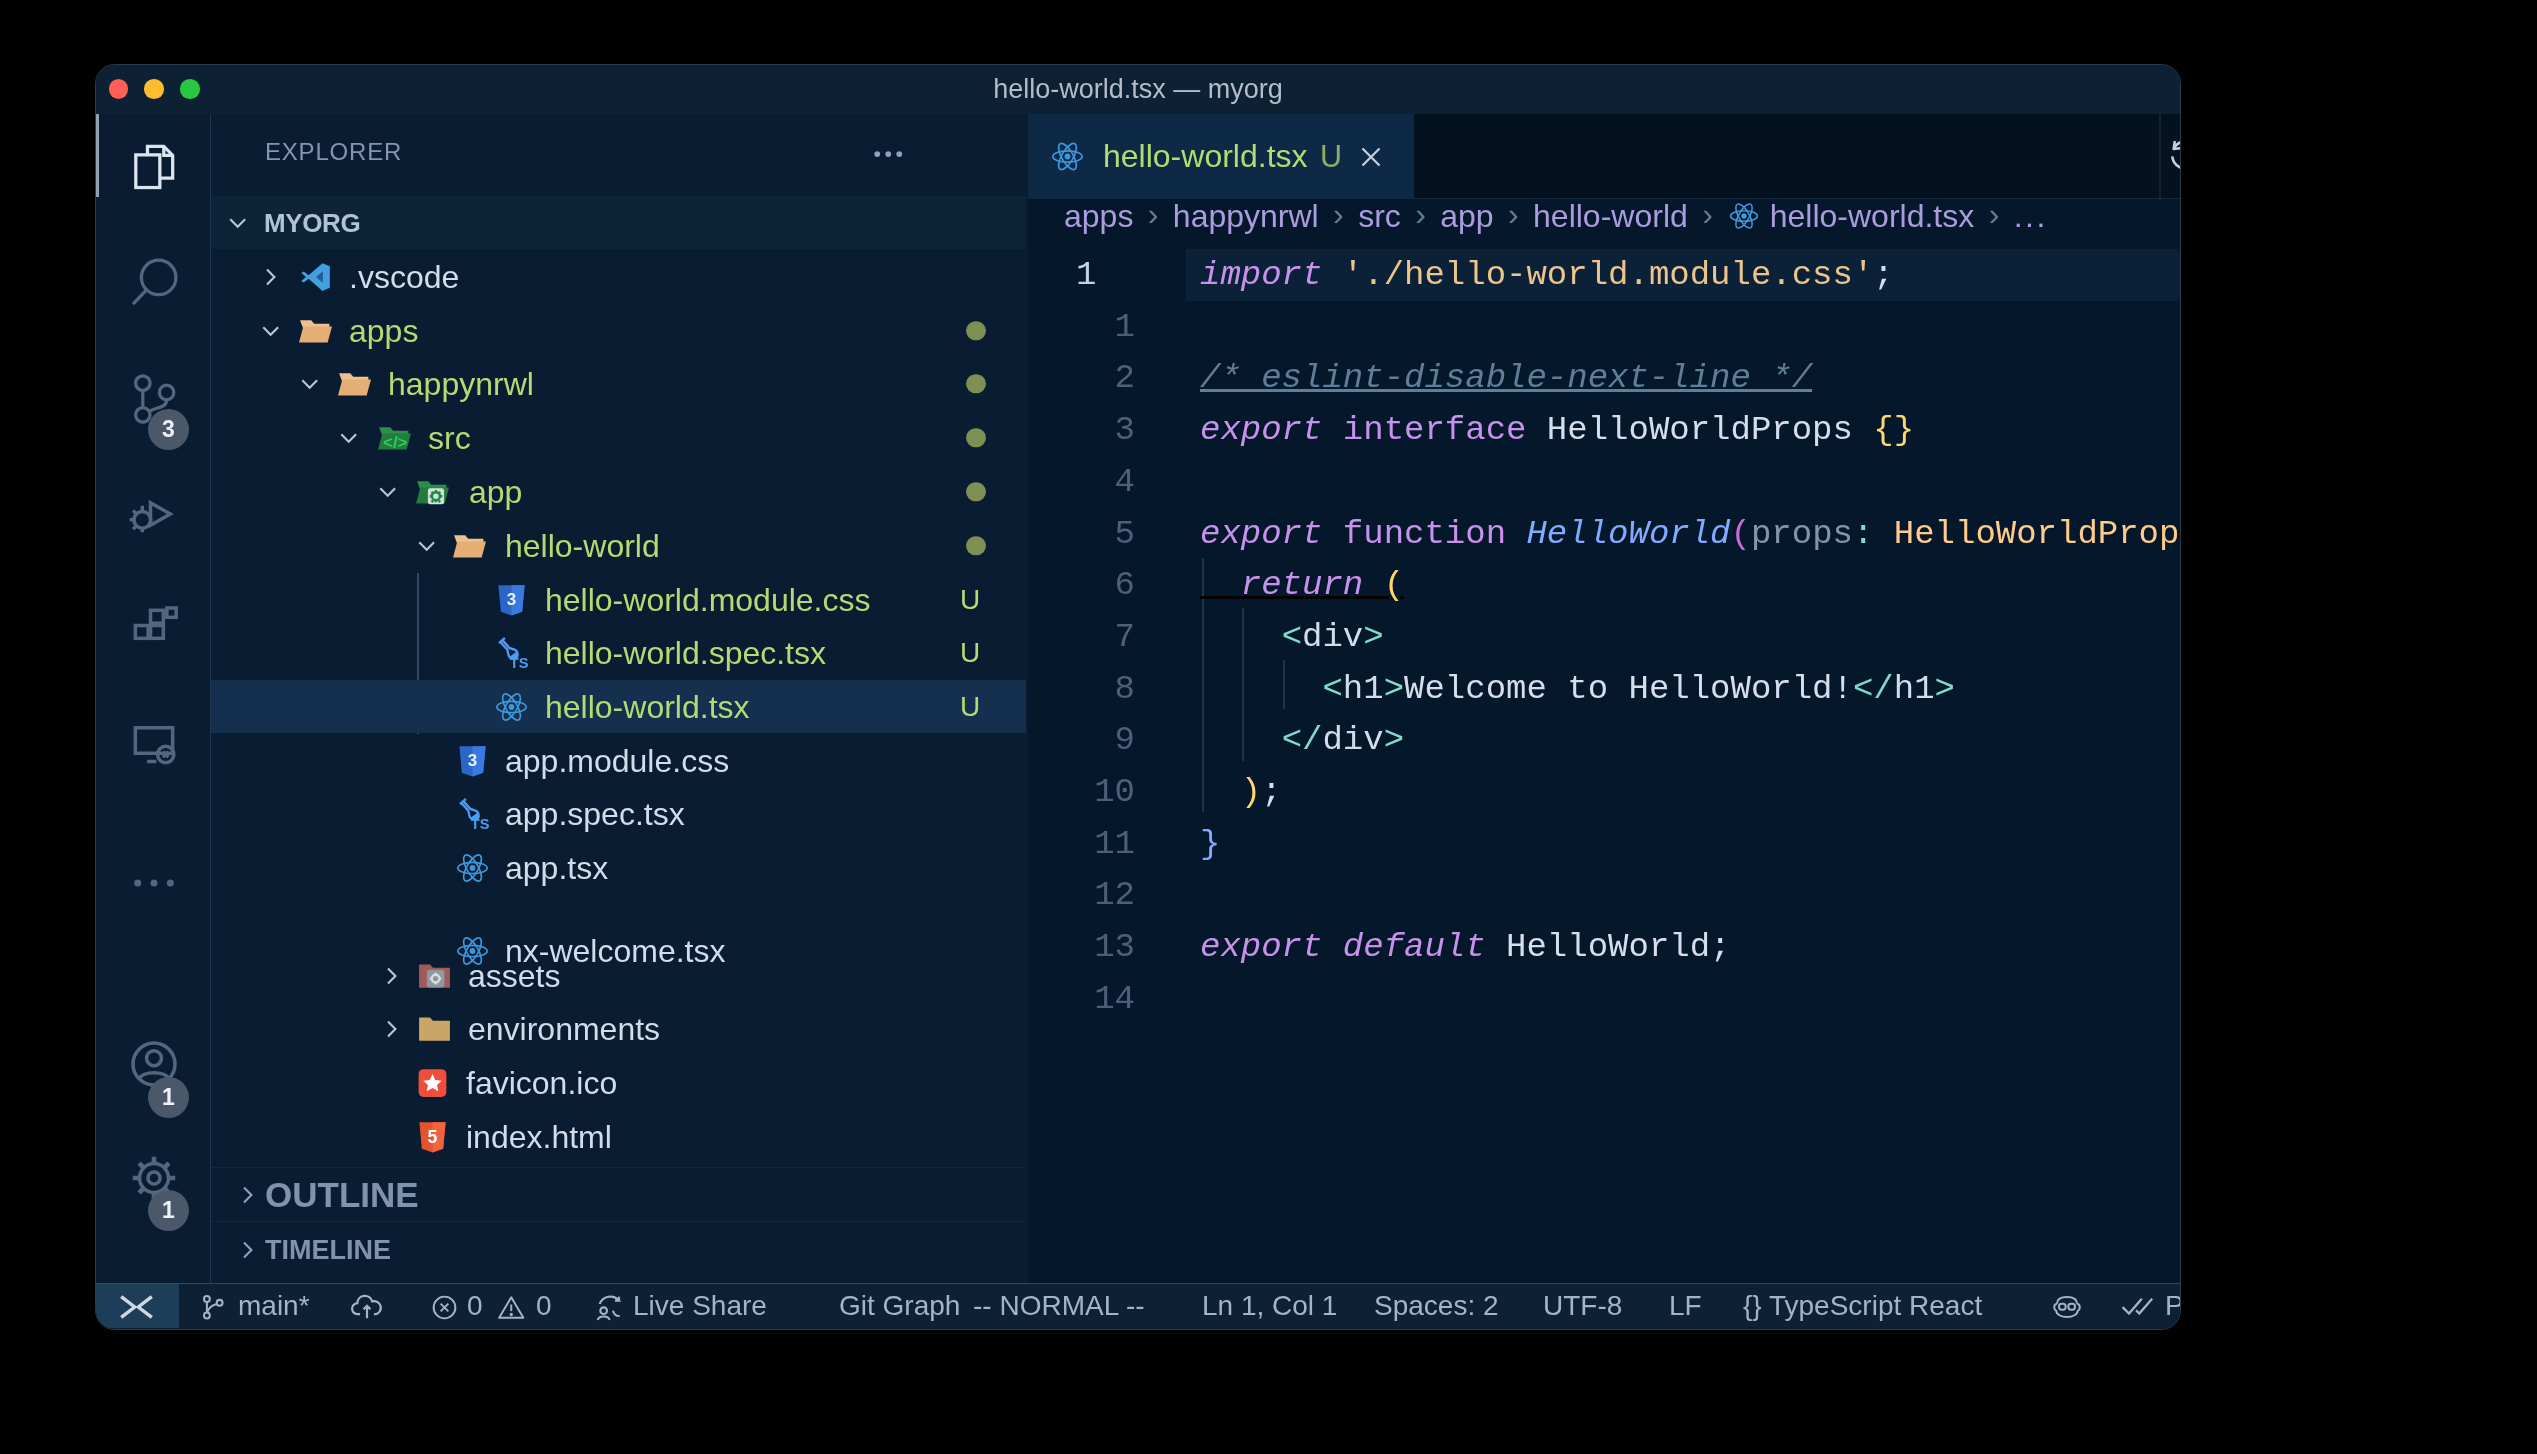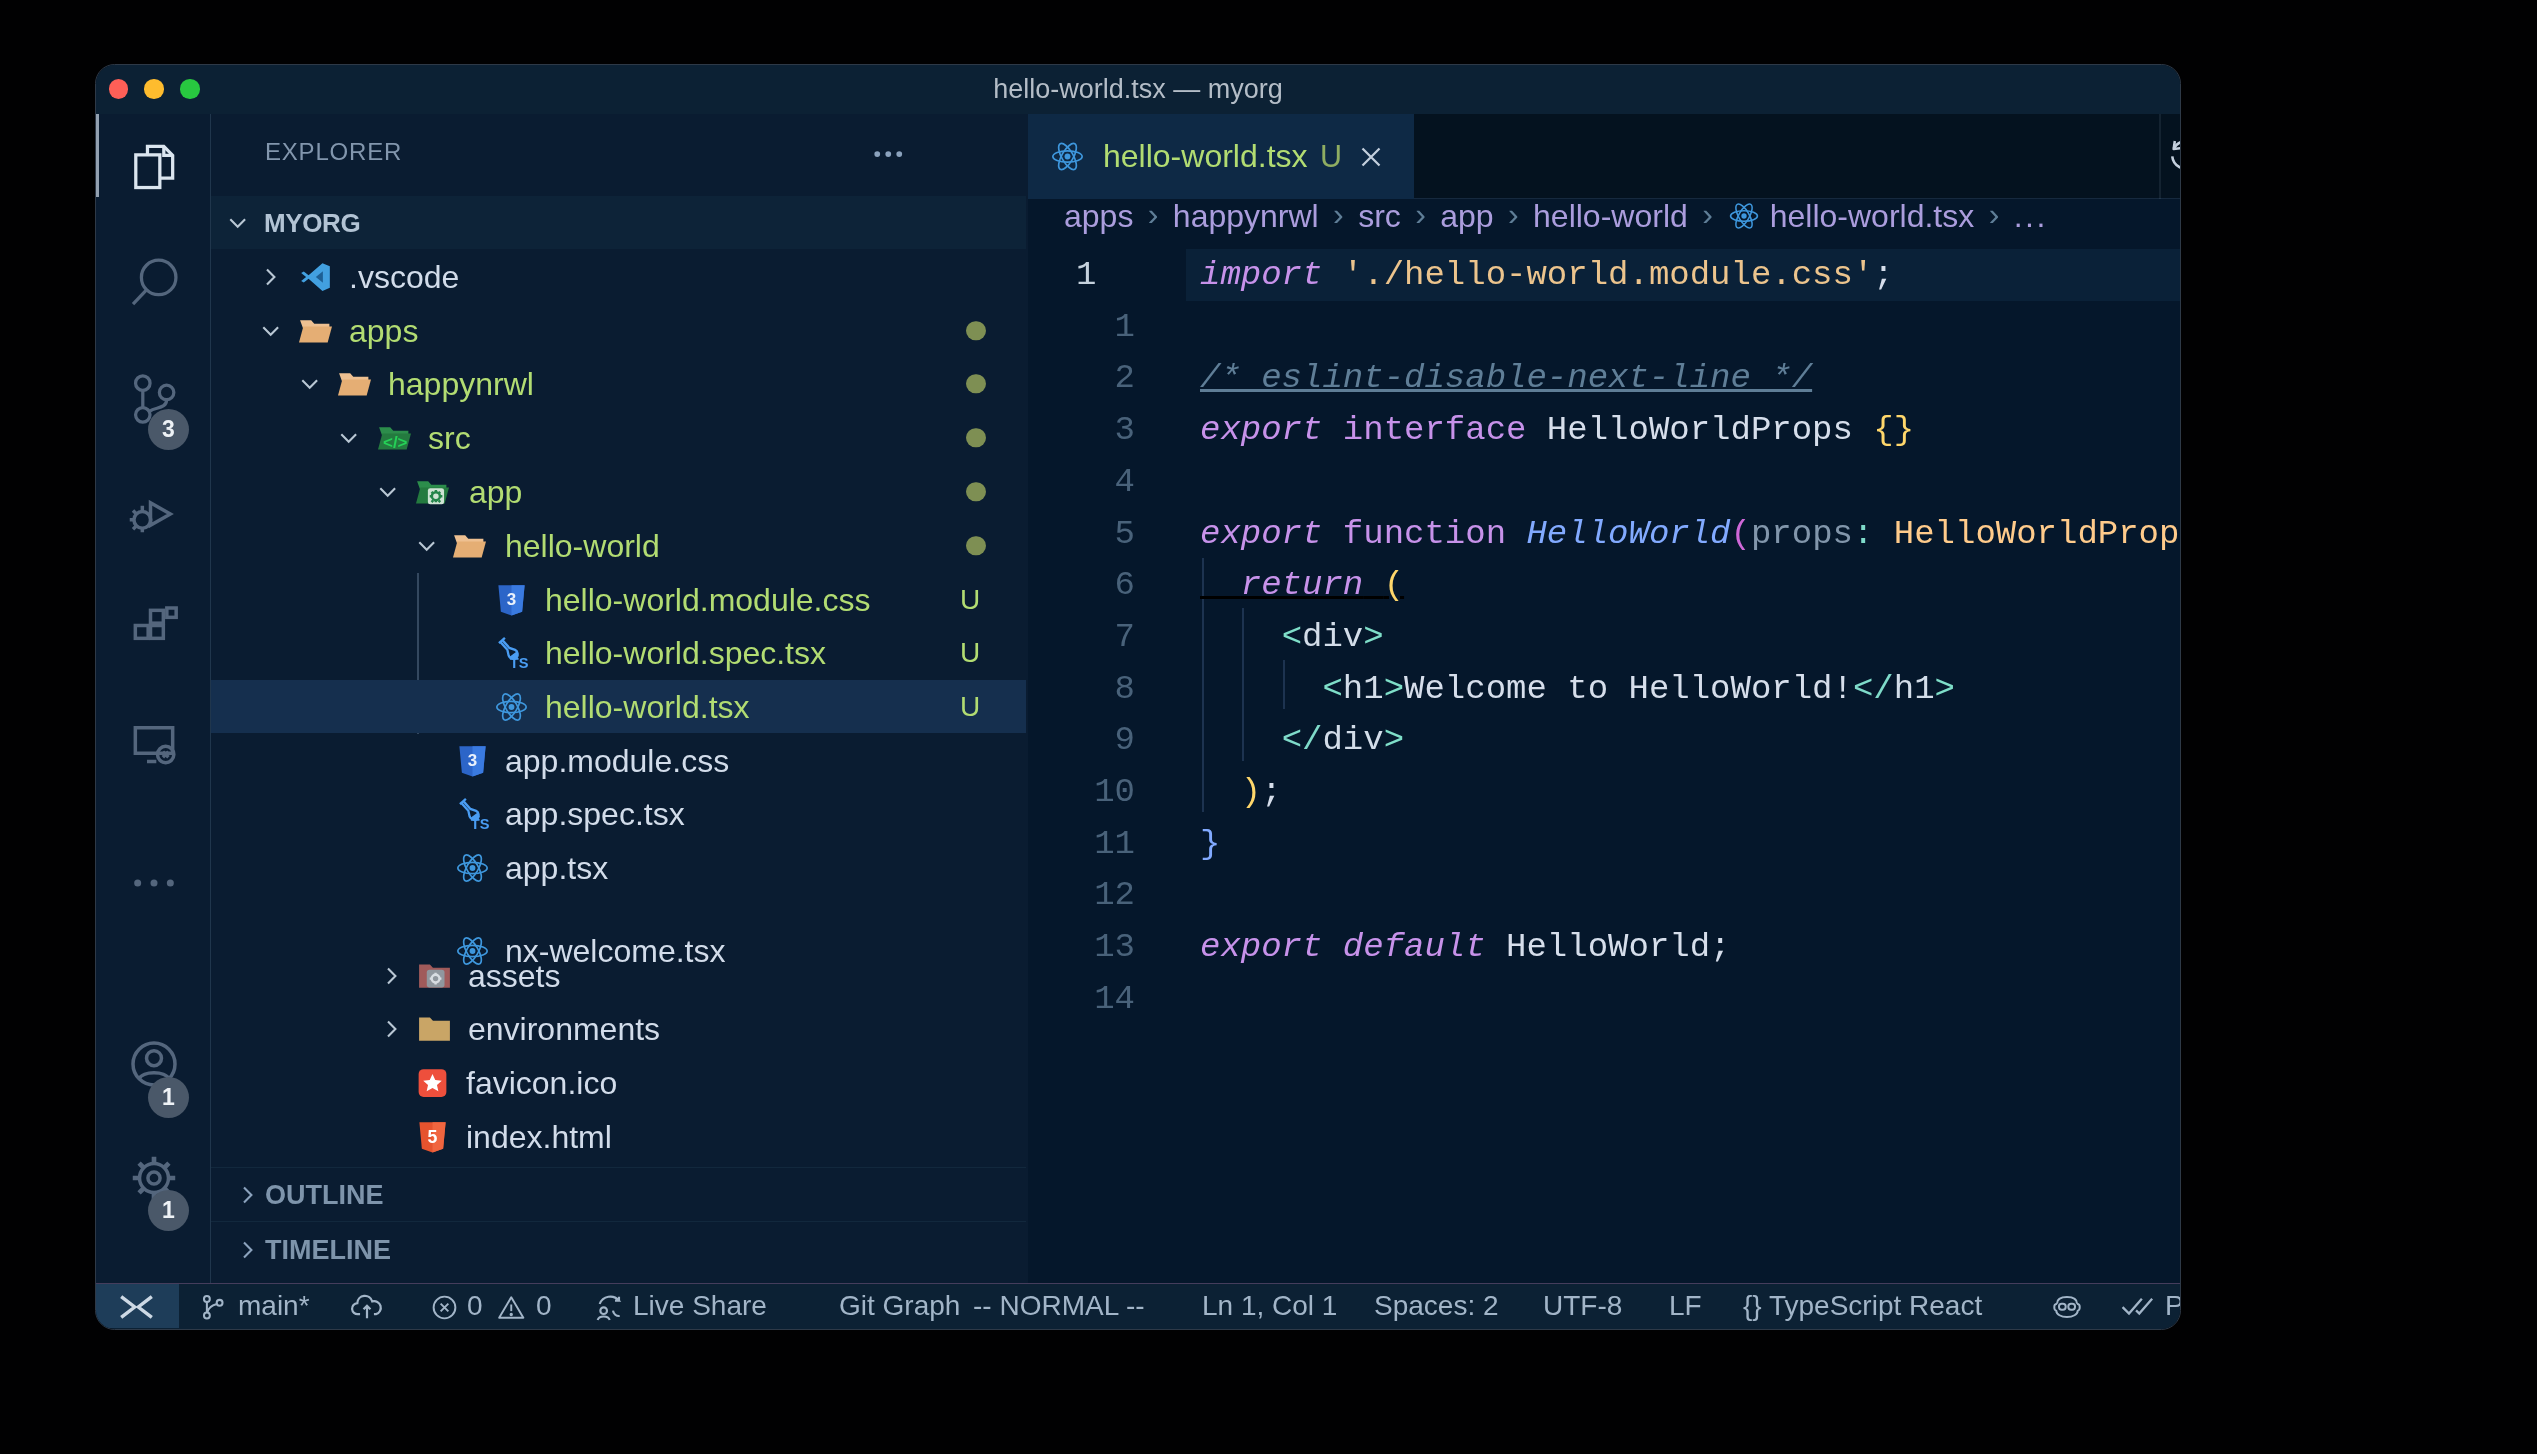--- a/index.html
+++ b/index.html
@@ -337,21 +337,21 @@
           <path d="M12 2.5 h8.5 L18.9 19.6 L12 22 Z" fill="#f0653f"></path>
           <text x="12" y="16" font-size="11.5" font-weight="bold" fill="#ffffff" text-anchor="middle" font-family="Liberation Sans">5</text>
         </svg>
       <div class="lbl" style="left:255px;">index.html</div>
     </div>
     <div class="sephdr" style="top:1053px;"></div>
     <div class="srow" style="top:1054px;">
       <svg class="chev" style="left:24px;" viewBox="0 0 24 24" fill="none" stroke="#8ba2bd" stroke-width="2">
           <path d="M8.5 5 l7 7 -7 7"></path>
         </svg>
-      <div class="lbl" style="left:54px;font-weight:bold;color:#7e94ab;font-size:27px;text-align:center;">OUTLINE</div>
+      <div class="lbl" style="left:54px;font-weight:bold;color:#7e94ab;font-size:35px;text-align:center;">OUTLINE</div>
     </div>
     <div class="sephdr" style="top:1107px;"></div>
     <div class="srow" style="top:1109px;">
       <svg class="chev" style="left:24px;" viewBox="0 0 24 24" fill="none" stroke="#8ba2bd" stroke-width="2">
           <path d="M8.5 5 l7 7 -7 7"></path>
         </svg>
       <div class="lbl" style="left:54px;font-weight:bold;color:#7e94ab;font-size:27px;">TIMELINE</div>
     </div>
   </div>
   <div id="editor">

